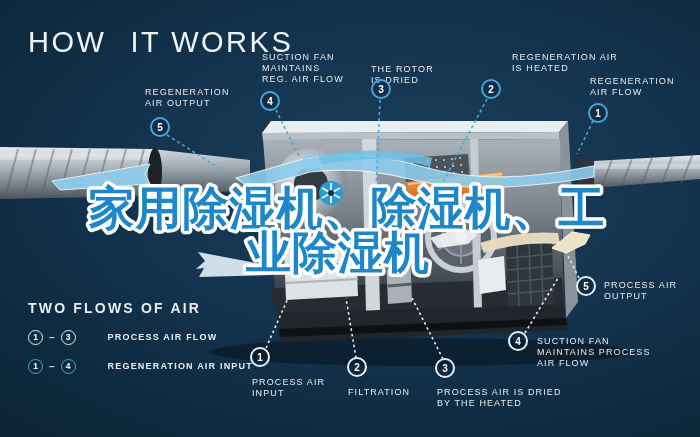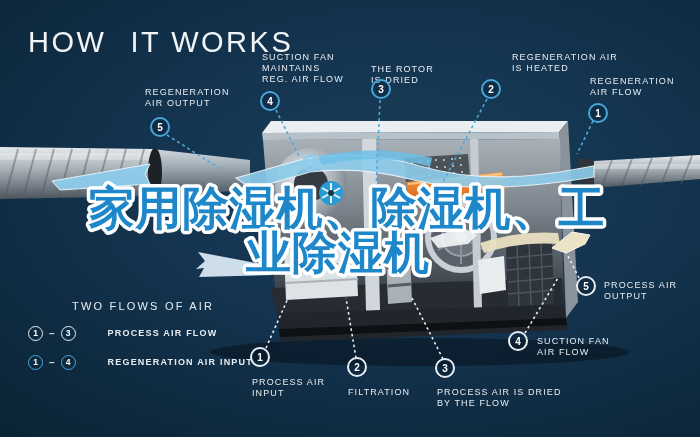--- a/index.html
+++ b/index.html
@@ -21,21 +21,21 @@
 
   
   .badge{position:absolute;width:20px;height:20px;box-sizing:border-box;border-radius:50%;
     border:2px solid #e8edf1;background:rgba(8,28,42,.3);z-index:3;
     display:flex;align-items:center;justify-content:center;
     color:#fff;font-size:10px;font-weight:700;}
   .badge.cyan{border-color:#47a7db;}
 
   
   .legend{position:absolute;left:28px;top:300px;z-index:3;color:#e8edf1;}
-  .legend-title{font-size:11px;font-weight:400;letter-spacing:2.2px;margin-left:44px;}
+  .legend-title{font-size:14px;font-weight:700;letter-spacing:2.2px;}
   .legend-row{display:flex;align-items:center;margin-top:13px;height:16px;}
   .lg-circle{width:15px;height:15px;box-sizing:border-box;border-radius:50%;border:1.5px solid #e8edf1;
     display:flex;align-items:center;justify-content:center;font-size:8.5px;font-weight:700;color:#fff;}
   .legend-row.reg .lg-circle{border-color:#47a7db;}
   .lg-dash{margin:0 6px;color:#cfd8dd;font-weight:700;font-size:10px;}
   .lg-label{margin-left:32px;font-size:9px;font-weight:700;letter-spacing:1.2px;}
 </style>
 </head>
 <body>
 
@@ -268,28 +268,29 @@
   </div>
 <div class="callout" style="left:348px;top:387px">
   <div>FILTRATION</div>
 </div>
 
 <div class="badge" style="left:435px;top:358px">
     <span>3</span>
   </div>
 <div class="callout" style="left:437px;top:387px">
   <div>PROCESS AIR IS DRIED</div>
-  <div>BY THE FLOW</div>
+  <div>BY THE HEATED</div>
 </div>
 
 <div class="badge" style="left:508px;top:331px">
     <span>4</span>
   </div>
 <div class="callout" style="left:537px;top:336px">
   <div>SUCTION FAN</div>
+  <div>MAINTAINS PROCESS</div>
   <div>AIR FLOW</div>
 </div>
 
 <div class="badge" style="left:576px;top:276px">
     <span>5</span>
   </div>
 <div class="callout" style="left:604px;top:280px">
   <div>PROCESS AIR</div>
   <div>OUTPUT</div>
 </div>

